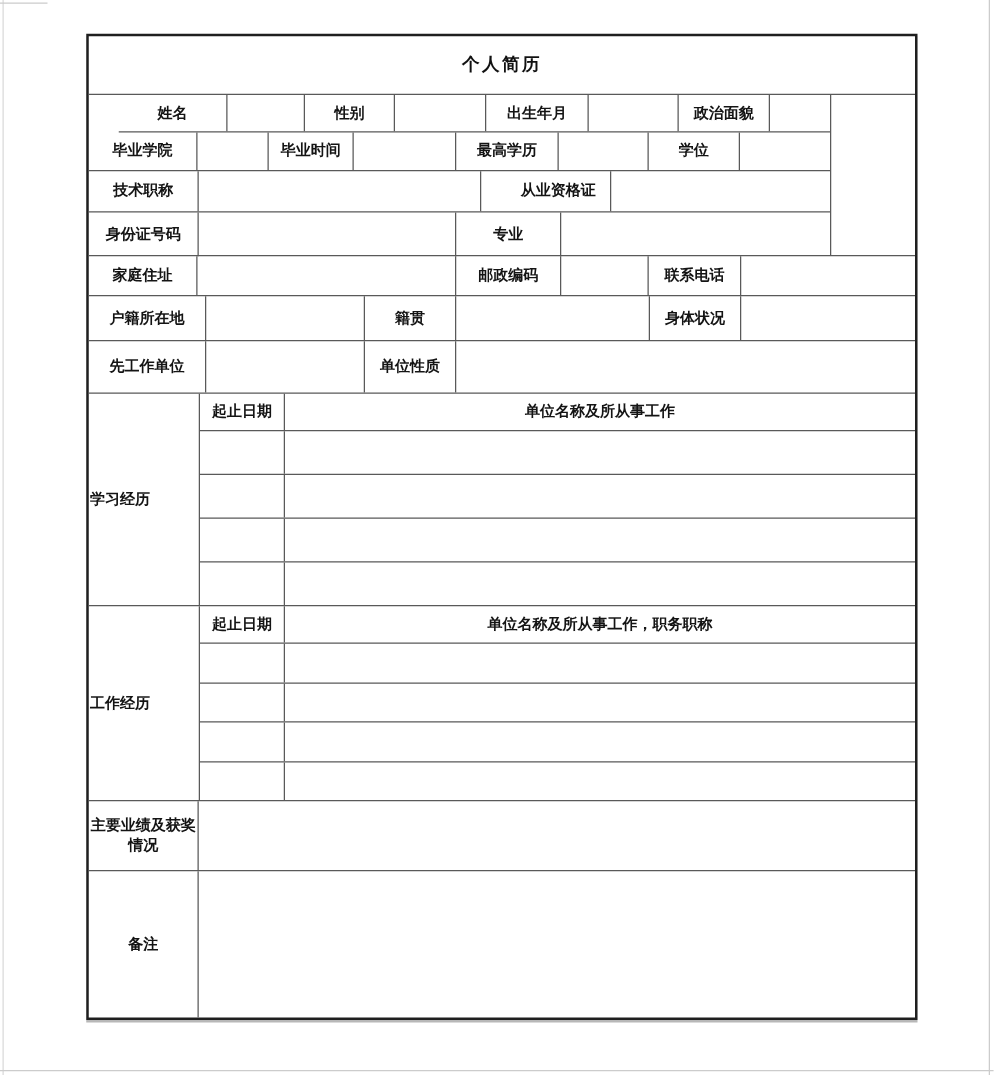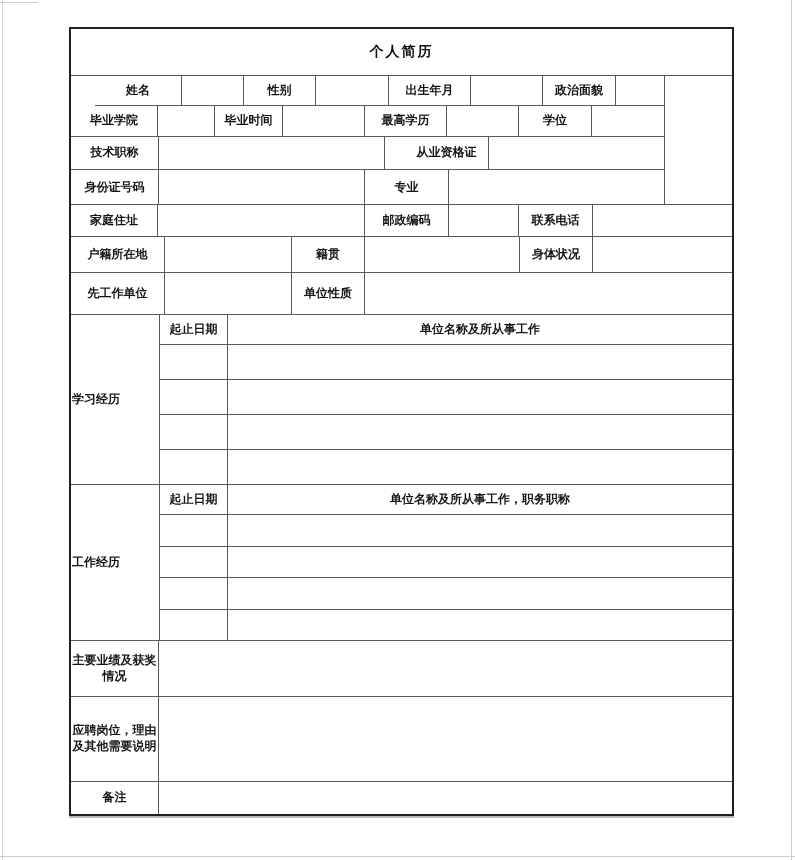--- a/index.html
+++ b/index.html
@@ -231,26 +231,20 @@
       </div>
     </div>
 
     <div class="band" style="height:56px;">
       <div class="bottom-label">
         <span class="lbl">主要业绩及获奖情况</span>
       </div>
       <div class="bottom-content"></div>
     </div>
 
-    <div class="band" style="height:85px;">
-      <div class="bottom-label">
-        <span class="lbl">应聘岗位，理由及其他需要说明</span>
-      </div>
-      <div class="bottom-content"></div>
-    </div>
 
     <div class="band no-bb grow">
       <div class="bottom-label">
         <span class="lbl">备注</span>
       </div>
       <div class="bottom-content"></div>
     </div>
 
   </div>
 </div>

